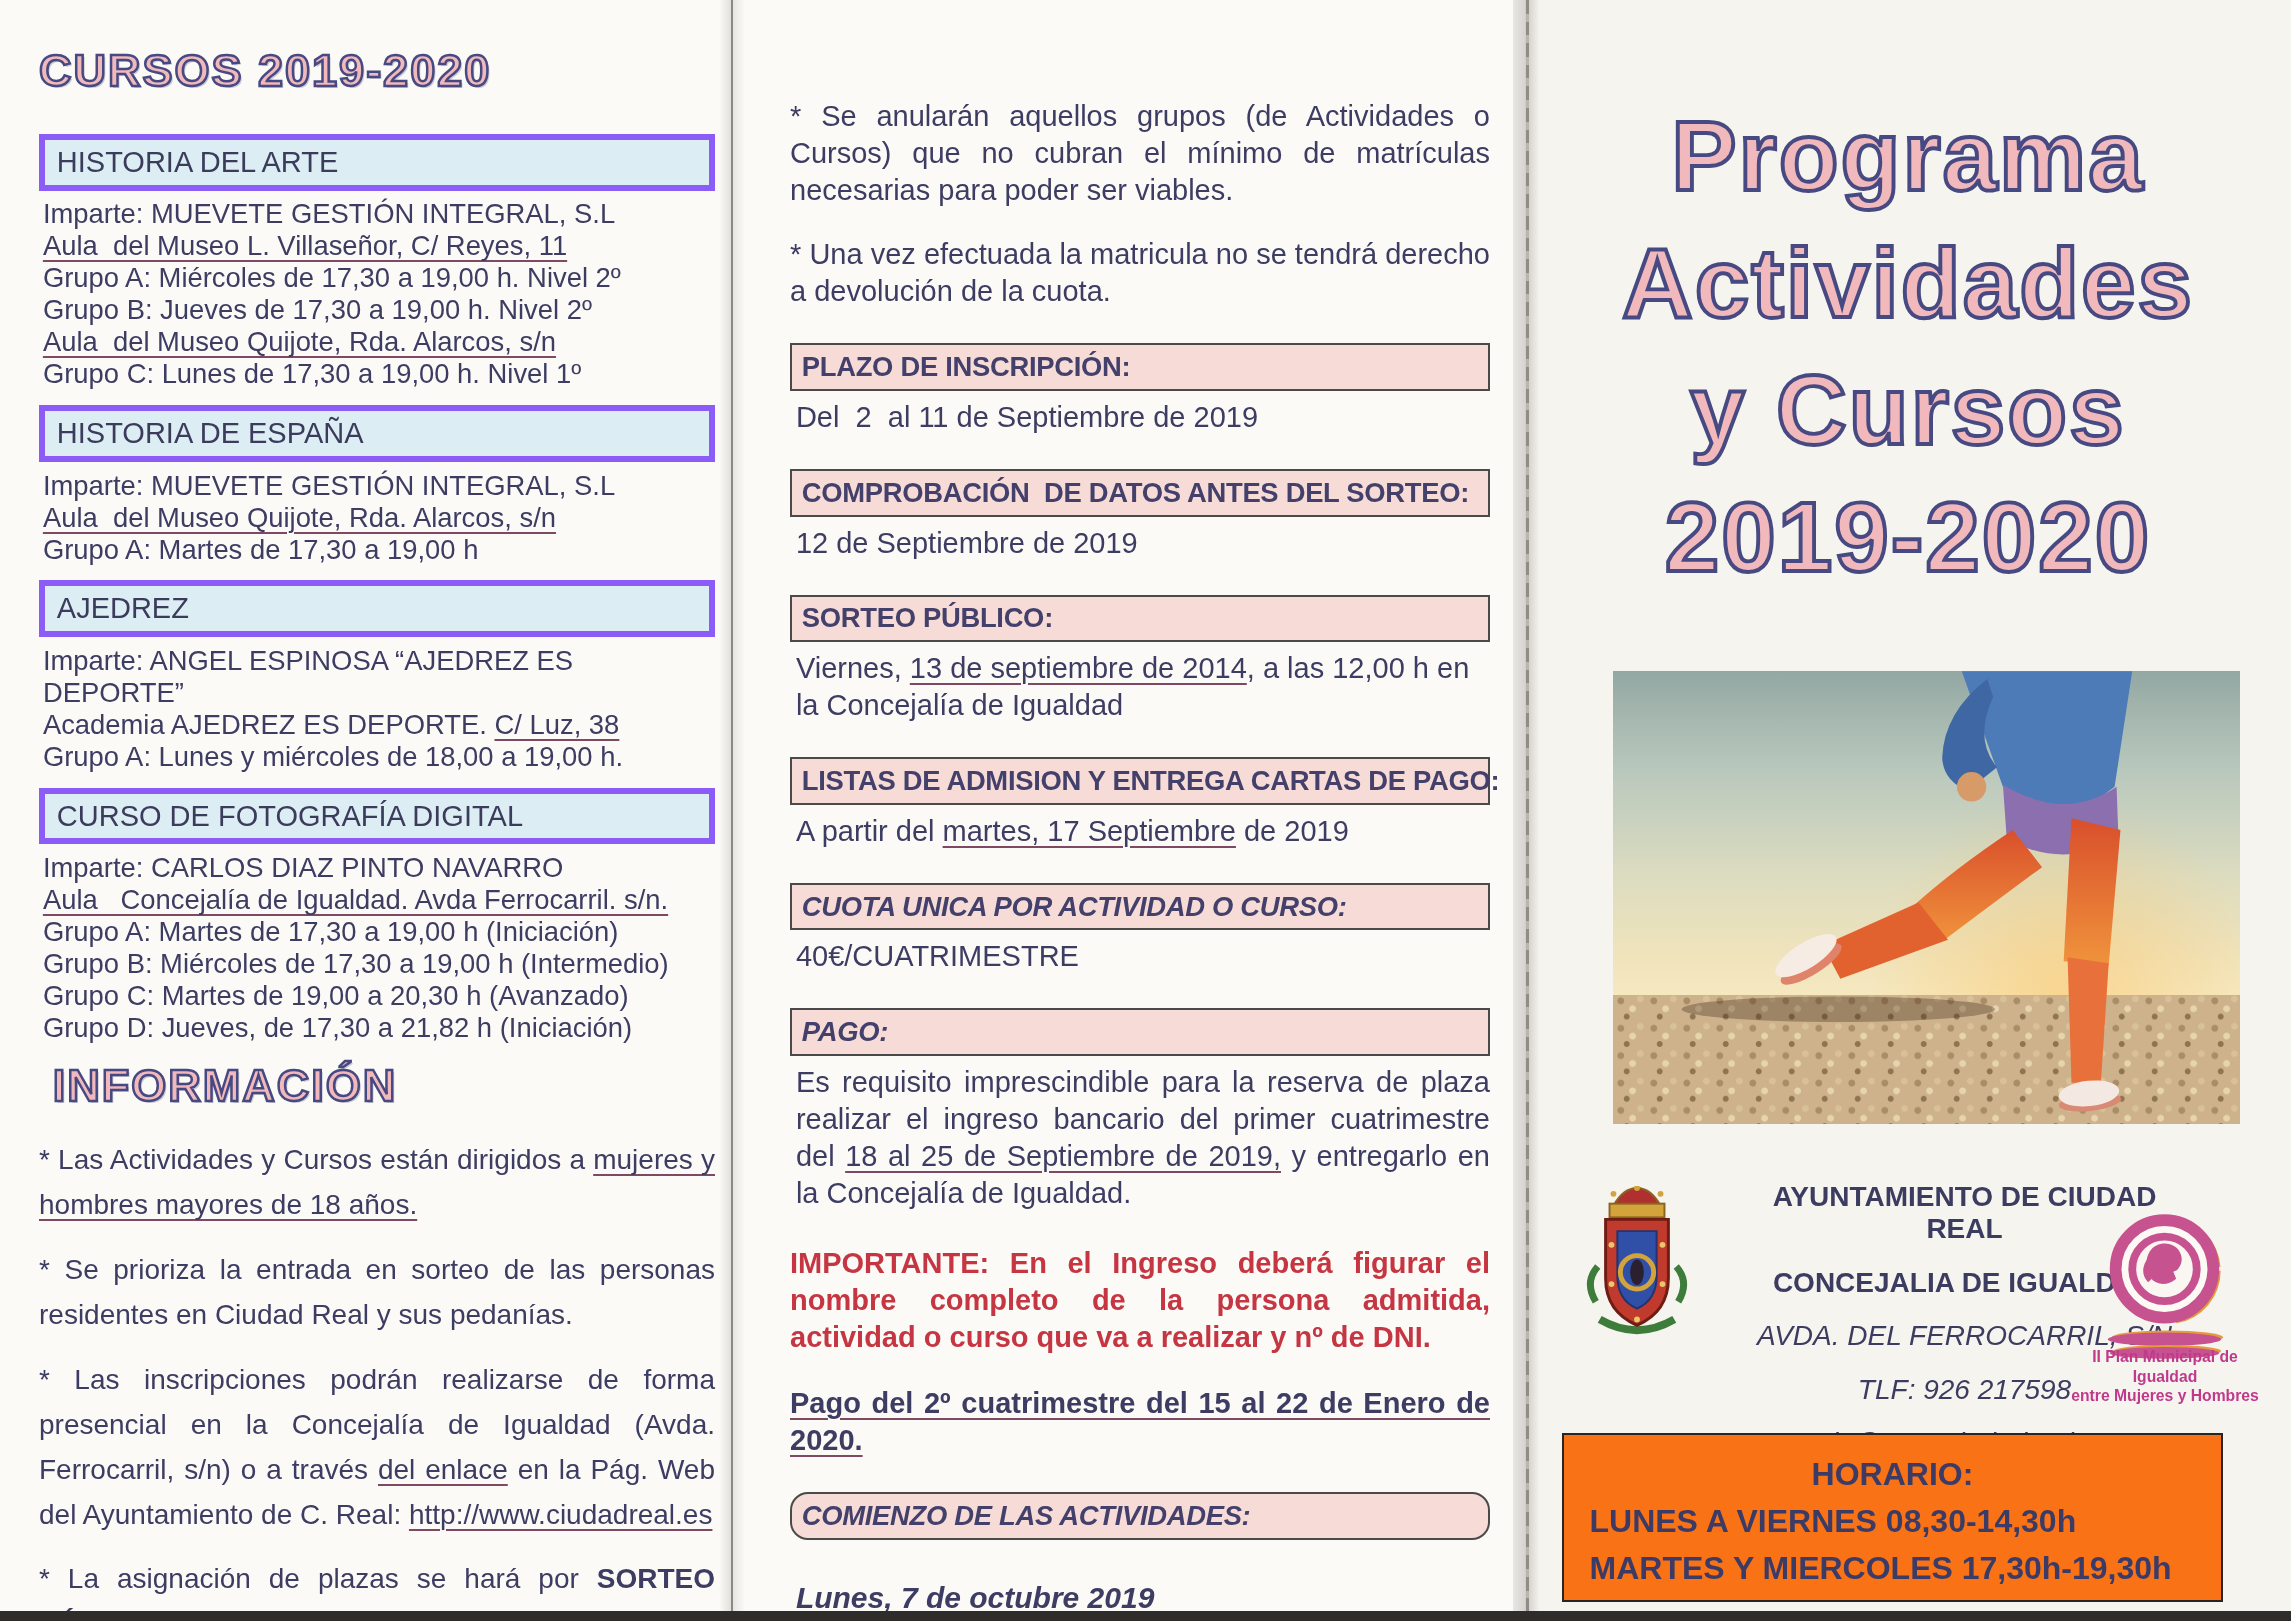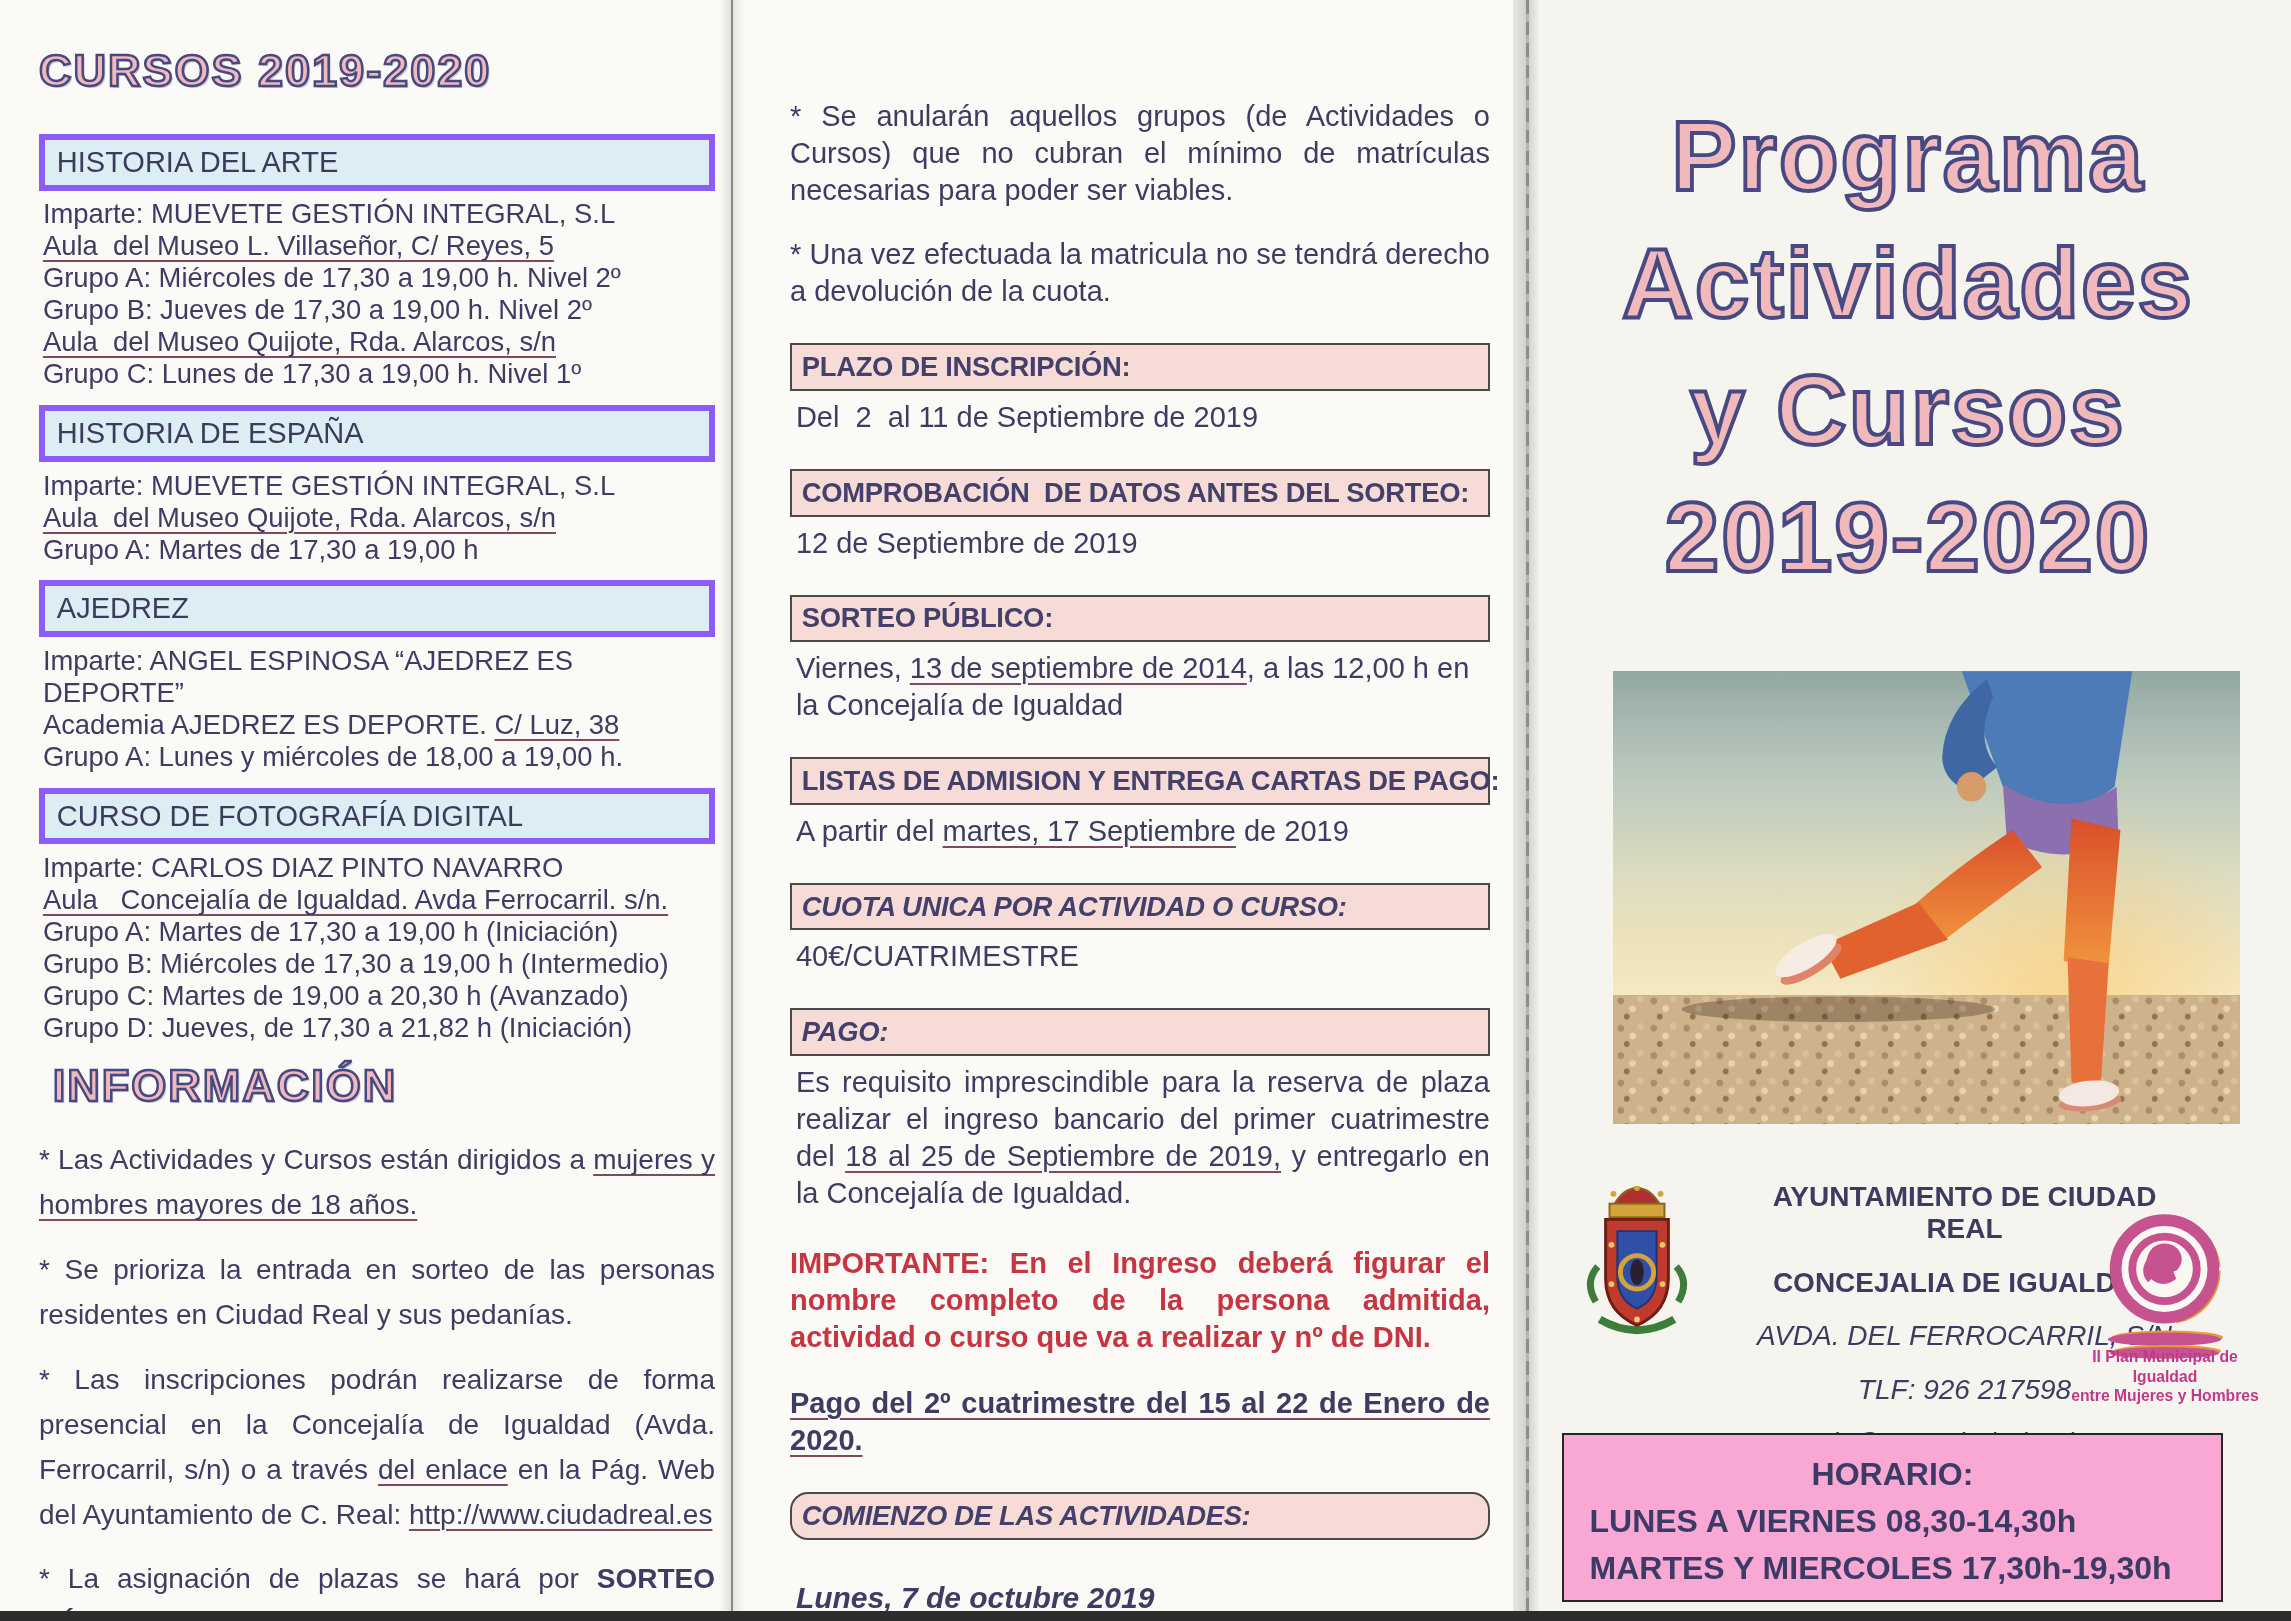--- a/index.html
+++ b/index.html
@@ -82,21 +82,21 @@
   .coat{position:absolute;left:19.6px;top:1186px;}
   .contact{position:absolute;left:147px;top:1181px;width:431px;text-align:center;color:#3c3c60;margin-left:40px;}
   .c1{font-size:28px;font-weight:700;margin-bottom:21.6px;}
   .c2{font-size:28px;font-style:italic;margin-bottom:21.6px;}
   .email{text-decoration:underline;text-decoration-thickness:2px;text-underline-offset:4.9px;}
   .plan-logo{position:absolute;left:539px;top:1210px;}
   .plan-caption{position:absolute;left:505px;top:1347px;width:196px;text-align:center;
     color:var(--magenta,#c0398b);font-weight:700;font-size:15.7px;line-height:19.6px;}
   .horario{
     position:absolute;left:0;top:1433px;width:661px;height:169px;box-sizing:border-box;
-    border:2.9px solid #262626;background:#f9a8d4;padding:15.7px 25.5px;color:#3c3b66;
+    border:2.9px solid #262626;background:#f97316;padding:15.7px 25.5px;color:#3c3b66;
   }
   .h-title{font-size:32px;font-weight:700;text-align:center;line-height:47px;}
   .h-line{font-size:32px;font-weight:700;line-height:47px;}
   
   .fold{position:absolute;top:0;bottom:0;}
   .fold1{left:719px;width:25.5px;
     background:linear-gradient(90deg,rgba(0,0,0,0) 0%,rgba(0,0,0,.10) 45%,rgba(0,0,0,0) 100%);}
   .fold1::after{content:"";position:absolute;left:11.8px;top:0;bottom:0;width:2px;background:#8a8a82;}
   .fold2{left:1513px;width:27.4px;
     background:linear-gradient(90deg,rgba(0,0,0,.08) 0%,rgba(0,0,0,.16) 50%,rgba(0,0,0,0) 100%);}
@@ -109,21 +109,21 @@
 
 <div class="page">
   <div class="bg-right"></div>
 
   <div class="col col-left">
     <div class="outline-title">CURSOS 2019-2020</div>
 
     <section class="course">
       <div class="sec-header">HISTORIA DEL ARTE</div>
       <div class="sec-line"><span>Imparte: MUEVETE GESTIÓN INTEGRAL, S.L</span></div>
-      <div class="sec-line"><span class="u">Aula  del Museo L. Villaseñor, C/ Reyes, 5</span></div>
+      <div class="sec-line"><span class="u">Aula  del Museo L. Villaseñor, C/ Reyes, 11</span></div>
       <div class="sec-line"><span>Grupo A: Miércoles de 17,30 a 19,00 h. Nivel 2º</span></div>
       <div class="sec-line"><span>Grupo B: Jueves de 17,30 a 19,00 h. Nivel 2º</span></div>
       <div class="sec-line"><span class="u">Aula  del Museo Quijote, Rda. Alarcos, s/n</span></div>
       <div class="sec-line"><span>Grupo C: Lunes de 17,30 a 19,00 h. Nivel 1º</span></div>
     </section>
 
     <section class="course">
       <div class="sec-header">HISTORIA DE ESPAÑA</div>
       <div class="sec-line"><span>Imparte: MUEVETE GESTIÓN INTEGRAL, S.L</span></div>
       <div class="sec-line"><span class="u">Aula  del Museo Quijote, Rda. Alarcos, s/n</span></div>

